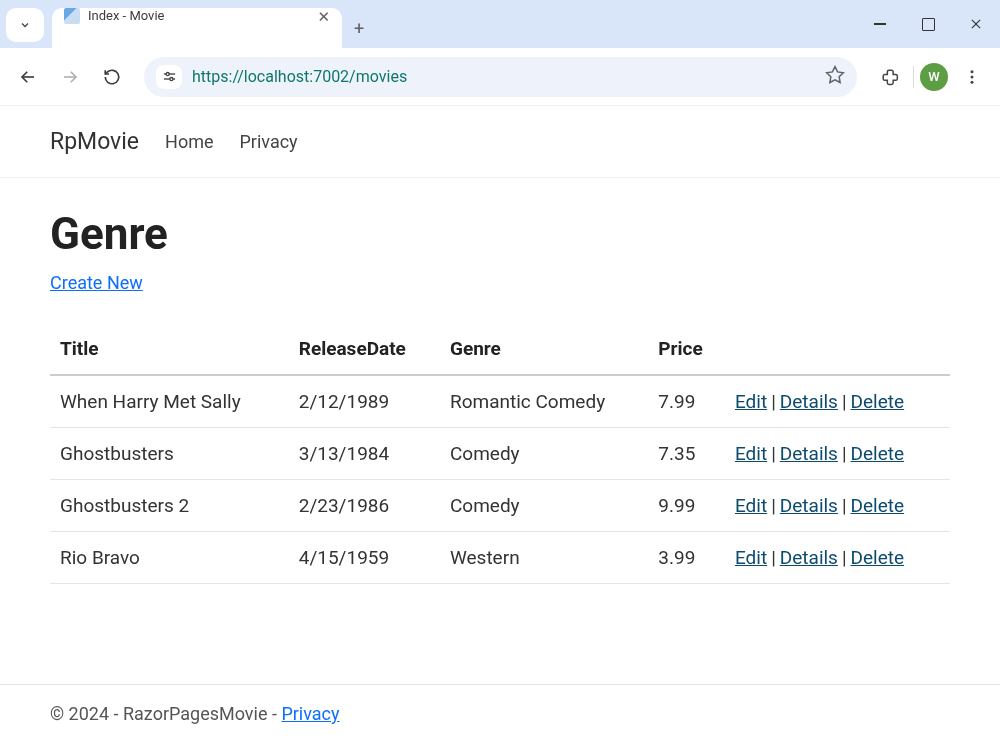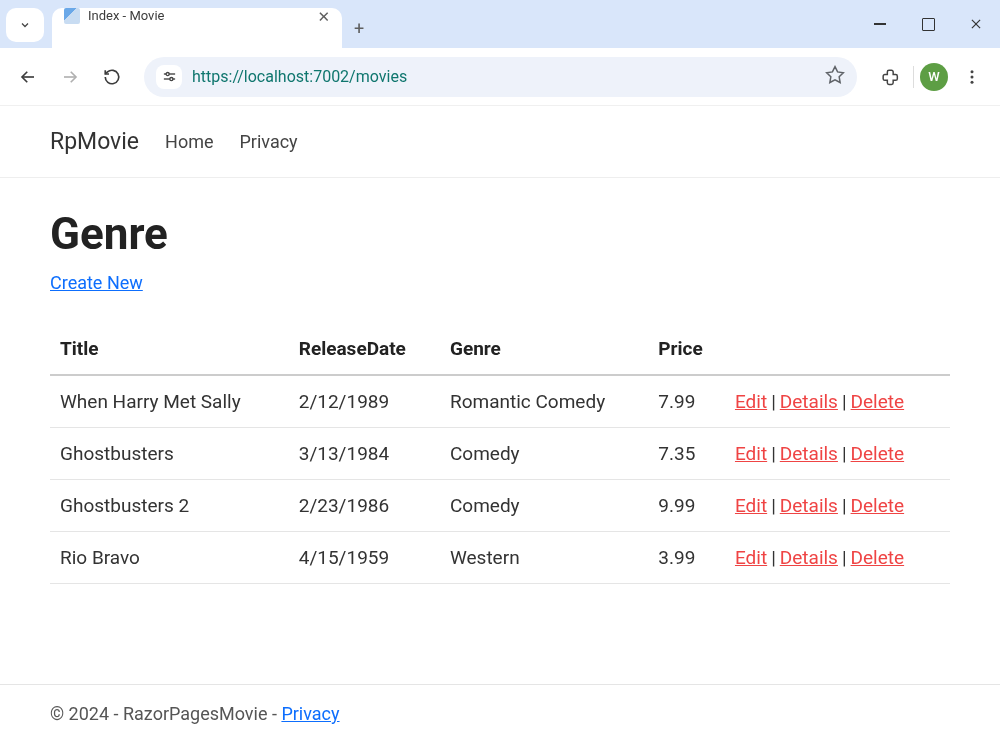--- a/index.html
+++ b/index.html
@@ -39,21 +39,21 @@
     .nav-link { font-size: 18px; color: #444; text-decoration: none; }
     
     .content { flex: 1; padding: 30px 50px 20px 50px; }
     .page-title { font-size: 44px; font-weight: 700; color: #222; margin-bottom: 12px; }
     .create-link { color: #0d6efd; text-decoration: underline; font-size: 18px; }
     
     table { width: 100%; border-collapse: collapse; margin-top: 30px; }
     th { text-align: left; font-size: 19px; font-weight: 700; color: #222; padding: 14px 10px; border-bottom: 2px solid #ccc; }
     td { font-size: 19px; color: #333; padding: 14px 10px; border-bottom: 1px solid #e5e5e5; }
     .actions { text-align: left; white-space: nowrap; }
-    .actions a { color: #ef4444; text-decoration: underline; }
+    .actions a { color: #0c4a6e; text-decoration: underline; }
     .sep { color: #333; padding: 0 4px; }
     
     .footer { border-top: 1px solid #e5e5e5; padding: 18px 50px; font-size: 18px; color: #555; }
     .footer a { color: #0d6efd; text-decoration: underline; }
   </style>
 </head>
 <body>
 
 <div class="chrome-top">
   <div class="tab-dropdown">

